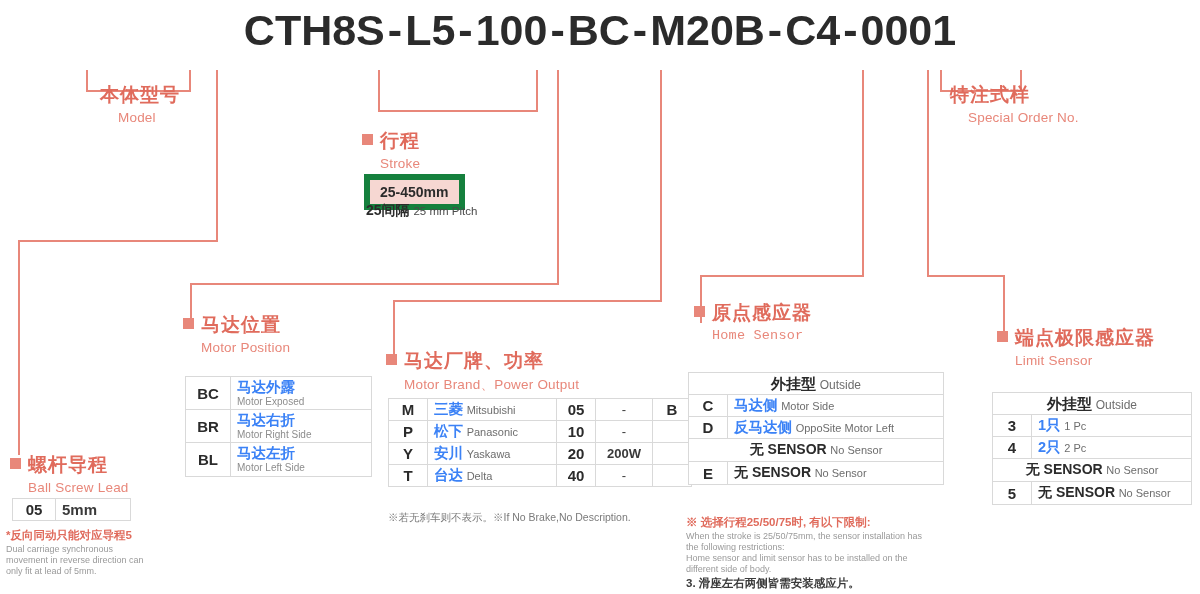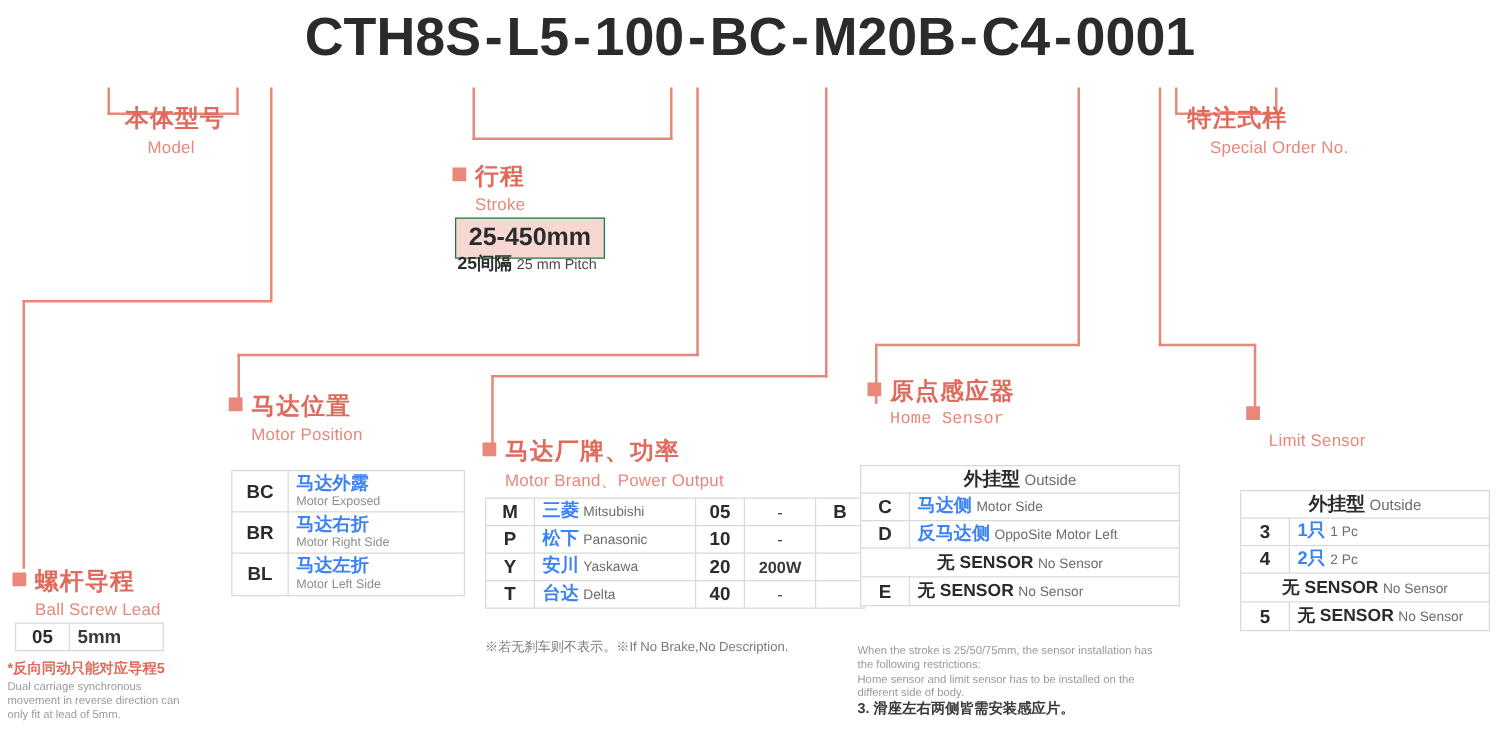--- a/index.html
+++ b/index.html
@@ -70,22 +70,22 @@
   .nos-en{font-size:11px;color:#6d6d6d;}
 
   
   .note{position:absolute;white-space:nowrap;}
   .note .nt-cn{font-size:11.5px;font-weight:bold;color:#e06b5c;line-height:1.35;}
   .note .nt-en{font-size:9px;color:#9a9a9a;line-height:1.25;}
   .note .nt-cn2{font-size:11.5px;font-weight:bold;color:#3a3a3a;line-height:1.35;}
 
   
   #strokebox{
-    background:#f6d7d2;border:1px solid #15803d;
-    font-size:20px;font-weight:bold;color:#2b2b2b;
+    background:#f6d7d2;border:6px solid #15803d;
+    font-size:14px;font-weight:bold;color:#2b2b2b;
     padding:4px 10px;
   }
   #strokepitch{font-size:14px;font-weight:bold;color:#2b2b2b;}
   #strokepitch span.small{font-size:11.5px;font-weight:normal;color:#4a4a4a;}
 
   
   .lead-tbl td{font-size:15px;font-weight:bold;}
 </style>
 </head>
 <body>
@@ -284,29 +284,30 @@
   <tr>
     <td class="code">E</td>
     <td class="nos">
       <span class="nos-cn">无 SENSOR</span>
       <span class="nos-en">No Sensor</span>
     </td>
   </tr>
 </tbody>
   </table>
 <div class="note" style="left:686px;top:515px;">
+  <div class="nt-cn">※ 选择行程25/50/75时, 有以下限制:</div>
   <div class="nt-en">When the stroke is 25/50/75mm, the sensor installation has</div>
   <div class="nt-en">the following restrictions:</div>
   <div class="nt-en">Home sensor and limit sensor has to be installed on the</div>
   <div class="nt-en">different side of body.</div>
   <div class="nt-cn2">3. 滑座左右两侧皆需安装感应片。</div>
 </div>
 
 <div class="sect-title" style="left:997px;top:325px;">
-  <span class="sq"></span>
+  <span class="sq"></span><span class="cn">端点极限感应器</span>
   <span class="en">Limit Sensor</span>
 </div>
 <table class="opt abs" style="left:992px;top:392px;width:200px;">
   <tbody>
       <tr>
     <td class="hdr" colspan="2" style="width:200px;">
       <span class="cn-t" style="font-size:15px;">外挂型</span>
       <span class="inline-en" style="font-size:12px;">Outside</span>
     </td>
   </tr>

